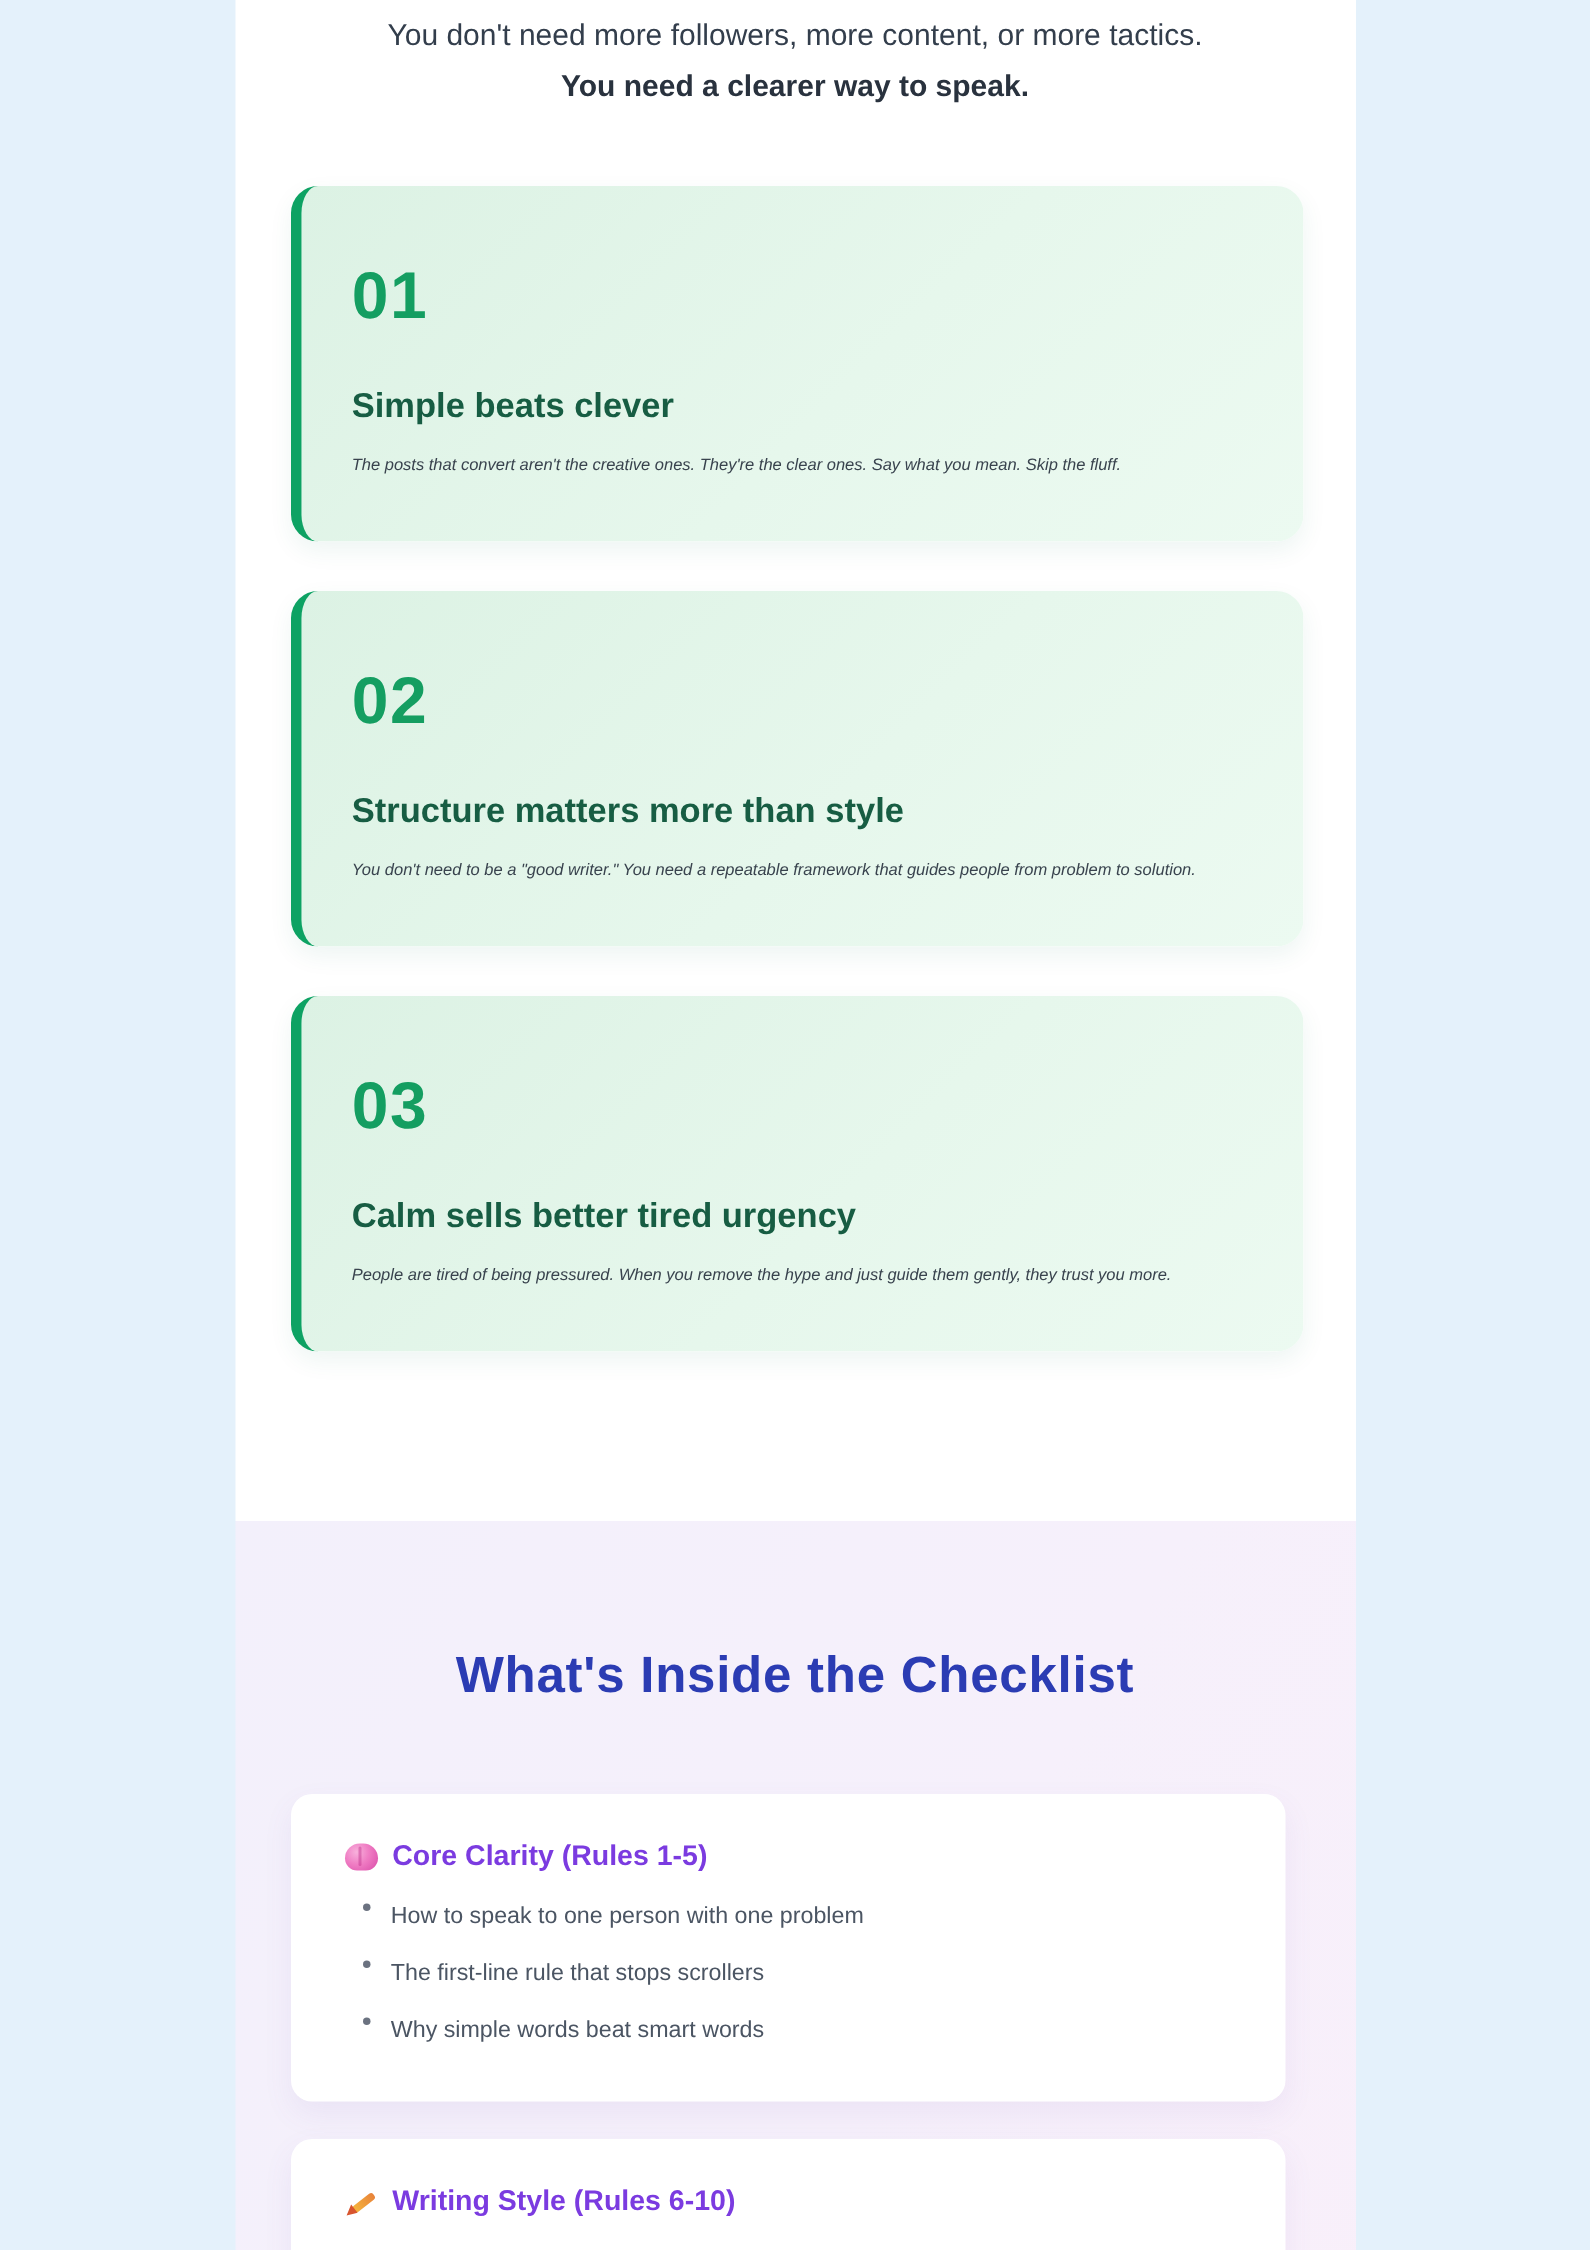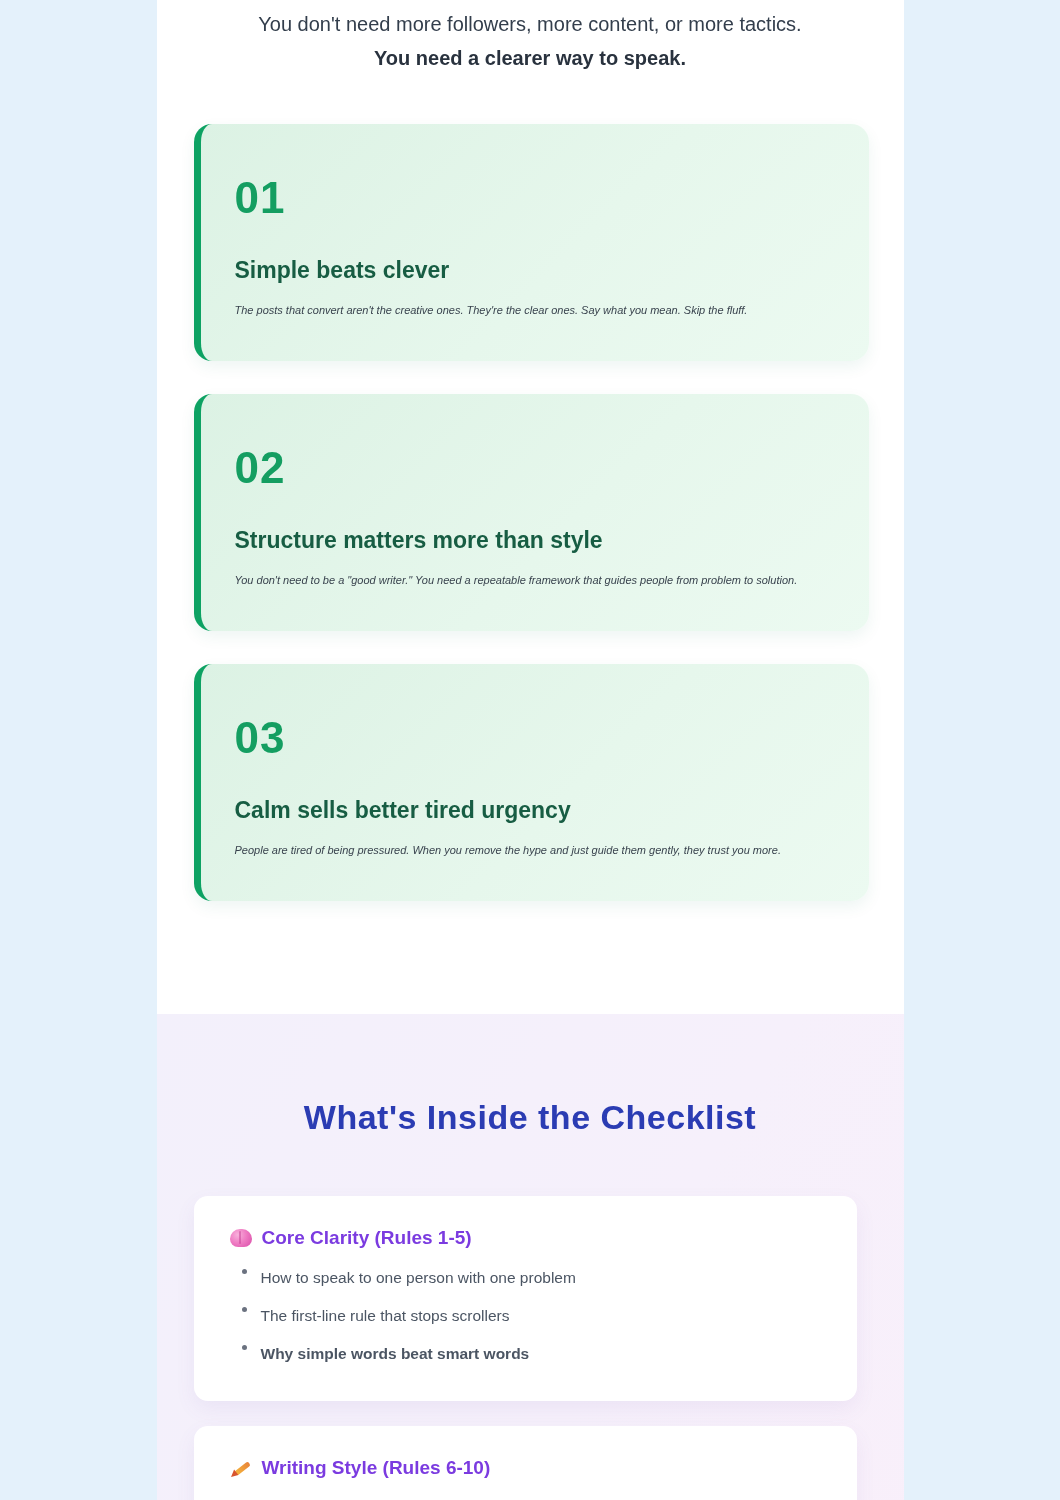--- a/index.html
+++ b/index.html
@@ -111,21 +111,21 @@
     padding-left: 12px;
   }
   .check-list li {
     display: flex;
     gap: 14px;
     height: 21px;
     margin-bottom: 17px;
     font-size: 15.5px;
     color: #4b5563;
   }
-  .check-list li:last-child { margin-bottom: 0; font-weight: bold; }
+  .check-list li:last-child { margin-bottom: 0; }
   .bullet-dot {
     width: 5px;
     height: 5px;
     border-radius: 50%;
     background: #6b7280;
     flex: 0 0 auto;
   }
   #writing-card { min-height: 210px; }
 
   

